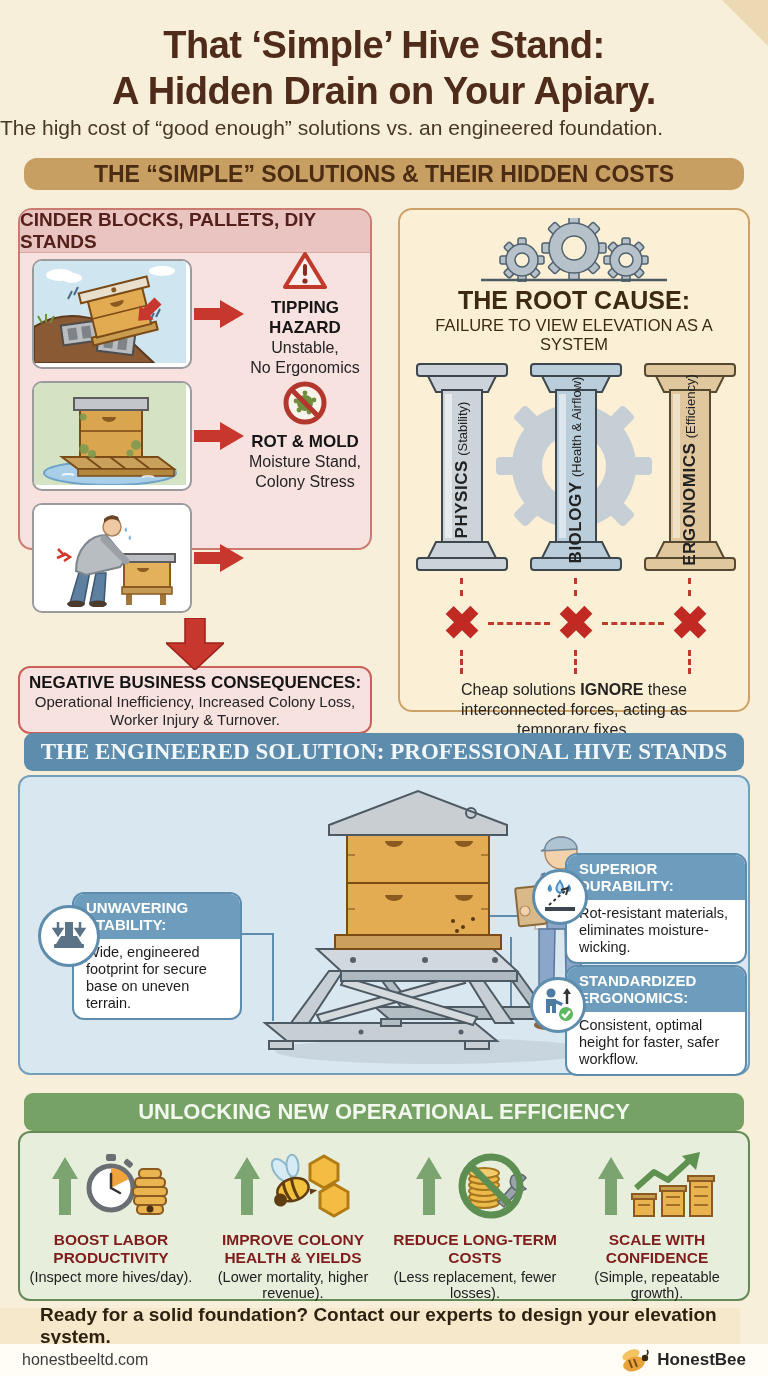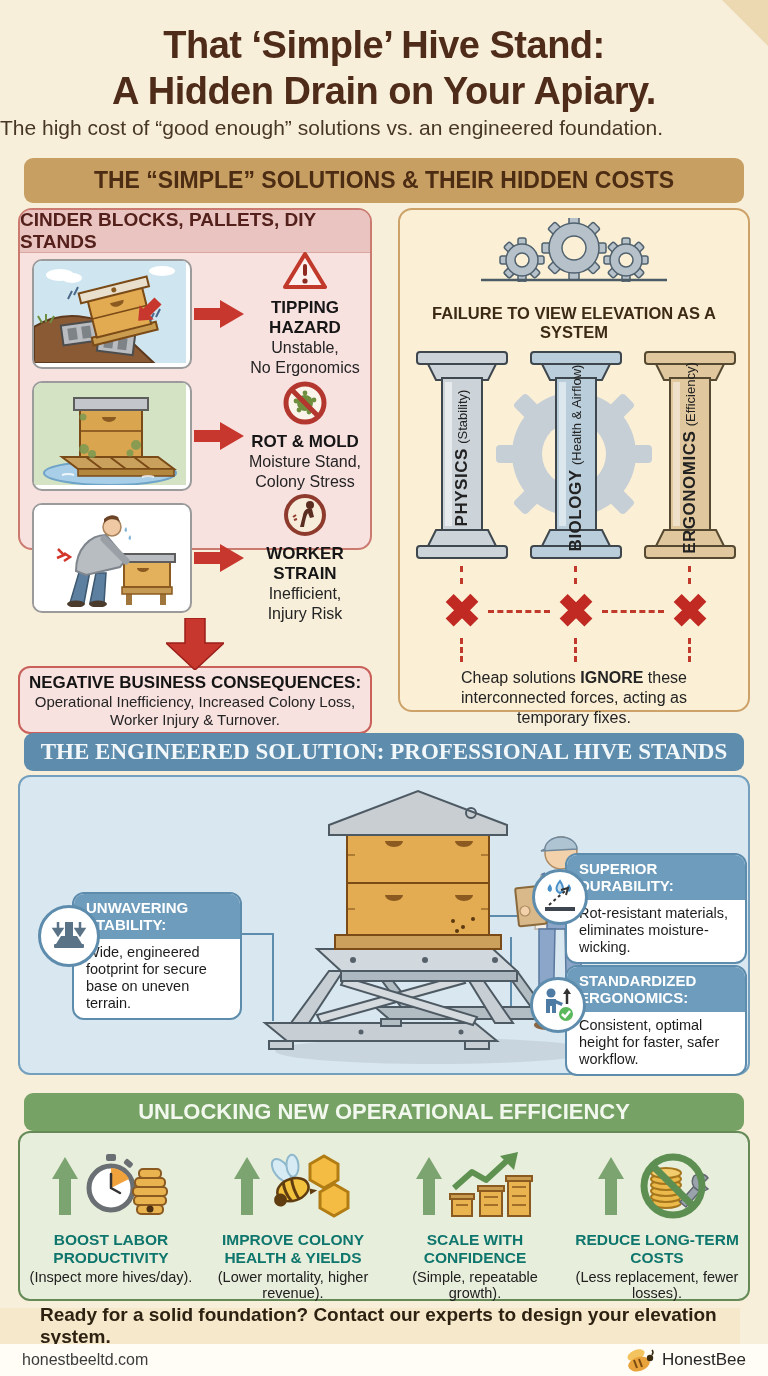--- a/index.html
+++ b/index.html
@@ -5,41 +5,41 @@
   html,body{margin:0;padding:0;}
   body{width:768px;height:1376px;position:relative;background:#f8efdb;
        font-family:"Liberation Sans",sans-serif;overflow:hidden;}
   .abs{position:absolute;}
   
   #corner-fold{top:0;right:0;width:0;height:0;border-top:46px solid #ecd9b2;border-left:46px solid transparent;}
   #title{top:22px;left:0;right:0;text-align:center;font-size:38px;font-weight:700;color:#4f2c1a;line-height:1.22;letter-spacing:-.5px;}
   #subtitle{top:116px;left:0;right:0;text-align:left;font-size:21px;color:#473725;}
   
   .band{position:absolute;left:24px;width:720px;border-radius:9px;display:flex;align-items:center;justify-content:center;font-weight:700;}
-  #band-simple{top:158px;height:45px;background:#c79f63;color:#4c2c12;font-size:23px;}
+  #band-simple{top:158px;height:32px;background:#c79f63;color:#4c2c12;font-size:23px;border-radius:13px;}
   #band-eng{top:733px;height:38px;background:#5d8cad;color:#f2f7fa;font-size:23px;font-family:Liberation Serif, serif;}
   #band-eff{top:1093px;height:38px;background:#76a365;color:#f3f8ef;font-size:22px;}
   
   #pink-panel{left:18px;top:208px;width:354px;height:342px;background:#f8e2e0;border:2px solid #cb7a70;border-radius:14px;box-sizing:border-box;}
   .pink-head{height:42px;background:#eac4c1;border-radius:11px 11px 0 0;display:flex;align-items:center;justify-content:center;font-size:19px;font-weight:700;color:#54201b;border-bottom:1px solid #d9a8a3;}
   .hrow{display:flex;align-items:center;height:122px;padding:0 6px 0 12px;}
   .scene{width:156px;height:106px;background:#fff;border:2px solid #9b9b9b;border-radius:10px;overflow:hidden;flex:none;}
   .scene svg{display:block;}
   .rarrow{margin:0 2px;flex:none;}
   .htext{flex:1;text-align:center;color:#161616;}
   .hlabel{font-size:17px;font-weight:700;margin-top:3px;}
   .hsub{font-size:16px;line-height:1.22;color:#242424;}
   #down-arrow{left:166px;top:618px;z-index:2;}
   #neg-box{left:18px;top:666px;width:354px;height:68px;background:#f8e2e0;border:2px solid #c96059;border-radius:12px;box-sizing:border-box;text-align:center;padding-top:5px;}
   #neg-title{font-size:17px;font-weight:700;color:#141414;}
   .neg-line{font-size:15px;color:#242424;line-height:1.2;}
   
   #tan-panel{left:398px;top:208px;width:352px;height:504px;background:#fbf0d6;border:2px solid #cda269;border-radius:14px;box-sizing:border-box;text-align:center;}
   #root-title{font-size:25px;font-weight:700;color:#3d2a15;}
-  #root-sub{font-size:16.5px;font-weight:700;color:#3d2a15;margin-top:18px;}
+  #root-sub{font-size:16.5px;font-weight:400;color:#3d2a15;margin-top:1px;}
   #pillar-zone{position:relative;height:216px;margin-top:8px;}
   #gear-behind{position:absolute;left:50%;top:48%;transform:translate(-50%,-50%);z-index:0;}
   .pillar{position:absolute;top:0;width:96px;height:216px;z-index:1;}
   .pillar svg{position:absolute;left:0;top:0;}
   .ptext{position:absolute;left:0;top:0;right:0;bottom:0;display:flex;align-items:center;justify-content:center;}
   .prot{transform:rotate(-90deg);white-space:nowrap;text-align:center;color:#222;}
   .pname{font-size:17px;font-weight:700;letter-spacing:.5px;}
   .psub{font-size:13px;}
   #cross-zone{position:relative;height:102px;}
   .dashv{position:absolute;width:0;border-left:3px dashed #c0392b;}
@@ -57,27 +57,27 @@
   #co-dur{left:545px;top:76px;width:182px;}
   #co-erg{left:545px;top:188px;width:182px;}
   .icircle{position:absolute;background:#fff;border:3px solid #5d8cad;border-radius:50%;display:flex;align-items:center;justify-content:center;box-sizing:border-box;z-index:3;}
   #ic-stab{left:18px;top:128px;width:62px;height:62px;}
   #ic-dur{left:512px;top:92px;width:56px;height:56px;}
   #ic-erg{left:510px;top:200px;width:56px;height:56px;}
   
   #green-panel{left:18px;top:1131px;width:732px;height:170px;background:#e7eedb;border:2px solid #658a58;border-radius:12px;box-sizing:border-box;display:flex;padding-top:8px;}
   .benefit{width:25%;text-align:center;}
   .bart{height:90px;display:flex;align-items:center;justify-content:center;gap:6px;}
-  .btitle{font-size:15.5px;font-weight:700;color:#0f766e;line-height:1.15;padding:0 6px;}
+  .btitle{font-size:15.5px;font-weight:700;color:#7f1d1d;line-height:1.15;padding:0 6px;}
   .bsub{font-size:14.5px;color:#202020;line-height:1.15;margin-top:2px;padding:0 4px;}
   
   #cta{left:0;top:1308px;width:700px;height:36px;background:#f6e8ca;display:flex;align-items:center;justify-content:center;font-size:19px;font-weight:700;color:#2d2212;padding-left:40px;}
   #footer{left:0;top:1344px;width:768px;height:32px;background:#fffdf6;display:flex;align-items:center;justify-content:space-between;padding:0 22px;box-sizing:border-box;}
   #site{font-size:16px;color:#3c3c3c;}
-  #brand{display:flex;align-items:center;gap:6px;font-size:17px;font-weight:400;color:#262626;}
+  #brand{display:flex;align-items:center;gap:6px;font-size:17px;font-weight:700;color:#262626;}
 </style>
 </head>
 <body>
 
 <div class="abs" id="corner-fold"></div>
 <div class="abs" id="title">
   <div>That ‘Simple’ Hive Stand:</div>
   <div>A Hidden Drain on Your Apiary.</div>
 </div>
 <div class="abs" id="subtitle">The high cost of “good enough” solutions vs. an engineered foundation.</div>
@@ -210,35 +210,20 @@
           </g>
         <g fill="#7fb3d6">
             <path d="M92 22 q2 4 0 5 q-3 -1 0 -5z"></path>
             <path d="M96 30 q2 4 0 5 q-3 -1 0 -5z"></path>
           </g>
       </svg>
     </div>
     <svg class="rarrow" width="50" height="30" viewBox="0 0 50 30">
         <polygon points="0,9 26,9 26,1 50,15 26,29 26,21 0,21" fill="#c8372d"></polygon>
       </svg>
-    <div class="htext">
-      <svg width="44" height="44" viewBox="0 0 44 44">
-        <circle cx="22" cy="22" r="19" fill="#f7ecd9" stroke="#8e3b2e" stroke-width="4"></circle>
-        <g fill="#5b2d20">
-            <circle cx="27" cy="12" r="4"></circle>
-            <path d="M17 34 L20 22 C21 17 25 14 29 16 L31 24 L27 25 L25 20 C23 23 22 28 21 34 Z"></path>
-          </g>
-        <g stroke="#8e3b2e" stroke-width="2" fill="none">
-            <path d="M13 22 l-3 2 M14 26 l-3 1"></path>
-          </g>
-      </svg>
-      <div class="hlabel">WORKER STRAIN</div>
-      <div class="hsub">Inefficient,</div>
-      <div class="hsub">Injury Risk</div>
-    </div>
   </div>
 </div>
 
 <svg class="abs" id="down-arrow" width="58" height="52" viewBox="0 0 58 52">
     <polygon points="19,0 39,0 39,25 58,25 29,52 0,25 19,25" fill="#c8372d" stroke="#9c1f1a" stroke-width="1.5"></polygon>
   </svg>
 
 <div class="abs" id="neg-box">
   <div id="neg-title">NEGATIVE BUSINESS CONSEQUENCES:</div>
   <div class="neg-line">Operational Inefficiency, Increased Colony Loss,</div>
@@ -286,20 +271,21 @@
             <rect x="-4" y="-22" width="8" height="8" rx="2" transform="rotate(225)"></rect>
             <rect x="-4" y="-22" width="8" height="8" rx="2" transform="rotate(270)"></rect>
             <rect x="-4" y="-22" width="8" height="8" rx="2" transform="rotate(315)"></rect>
           </g>
         <circle r="16"></circle>
           <circle r="7" fill="#fbf0d6"></circle>
       </g>
     </g>
     <line x1="12" y1="62" x2="198" y2="62" stroke="#4c5b66" stroke-width="2.5"></line>
   </svg>
+  <div id="root-title">THE ROOT CAUSE:</div>
   <div id="root-sub">FAILURE TO VIEW ELEVATION AS A SYSTEM</div>
 
   <div id="pillar-zone">
     <svg id="gear-behind" width="170" height="170" viewBox="0 0 170 170">
       <g fill="#c7cfd6" transform="translate(85,85)">
         <g>
             <rect x="-9" y="-78" width="18" height="20" rx="4"></rect>
             <rect x="-9" y="-78" width="18" height="20" rx="4" transform="rotate(45)"></rect>
             <rect x="-9" y="-78" width="18" height="20" rx="4" transform="rotate(90)"></rect>
             <rect x="-9" y="-78" width="18" height="20" rx="4" transform="rotate(135)"></rect>
@@ -553,63 +539,63 @@
     <div class="btitle">IMPROVE COLONY HEALTH &amp; YIELDS</div>
     <div class="bsub">(Lower mortality, higher revenue).</div>
   </div>
 
   <div class="benefit">
     <div class="bart">
       <svg width="26" height="58" viewBox="0 0 26 58">
           <polygon points="13,0 26,22 19,22 19,58 7,58 7,22 0,22" fill="#7ca470"></polygon>
         </svg>
       <svg width="86" height="68" viewBox="0 0 86 68">
+        <g fill="#ecba4b" stroke="#a5761c" stroke-width="2">
+            <ellipse cx="36" cy="51" rx="15" ry="5"></ellipse>
+            <ellipse cx="36" cy="45" rx="15" ry="5"></ellipse>
+            <ellipse cx="36" cy="39" rx="15" ry="5"></ellipse>
+            <ellipse cx="36" cy="33" rx="15" ry="5"></ellipse>
+            <ellipse cx="36" cy="27" rx="15" ry="5"></ellipse>
+            <ellipse cx="36" cy="21" rx="15" ry="5" fill="#f3cc6d"></ellipse>
+          </g>
+        <g fill="#9aa3ab" stroke="#5f666d" stroke-width="1.5">
+          <path d="M50 50 L66 32 L72 37 L56 55 Z"></path>
+          <path d="M64 24 a10 10 0 0 1 14 2 l-6 6 l6 5 a10 10 0 0 1 -14 -2 a10 10 0 0 1 0 -11 z"></path>
+        </g>
+        <circle cx="43" cy="34" r="29" fill="none" stroke="#5d8f52" stroke-width="7"></circle>
+        <line x1="22" y1="13" x2="64" y2="55" stroke="#5d8f52" stroke-width="7"></line>
+      </svg>
+    </div>
+    <div class="btitle">REDUCE LONG-TERM COSTS</div>
+    <div class="bsub">(Less replacement, fewer losses).</div>
+  </div>
+
+  <div class="benefit">
+    <div class="bart">
+      <svg width="26" height="58" viewBox="0 0 26 58">
+          <polygon points="13,0 26,22 19,22 19,58 7,58 7,22 0,22" fill="#7ca470"></polygon>
+        </svg>
+      <svg width="86" height="68" viewBox="0 0 86 68">
         <g fill="#e9b34f" stroke="#8a5a20" stroke-width="2">
           <rect x="4" y="46" width="20" height="18"></rect>
             <rect x="2" y="42" width="24" height="5" fill="#c99c4f"></rect>
           <rect x="32" y="38" width="22" height="26"></rect>
             <rect x="30" y="34" width="26" height="5" fill="#c99c4f"></rect>
           <rect x="60" y="28" width="22" height="36"></rect>
             <rect x="58" y="24" width="26" height="5" fill="#c99c4f"></rect>
         </g>
         <g stroke="#8a5a20" stroke-width="1.5">
             <path d="M8 53 h12 M36 45 h14 M36 53 h14 M64 35 h14 M64 44 h14 M64 53 h14"></path>
           </g>
         <polyline points="6,36 24,20 38,28 62,6" fill="none" stroke="#5f9150" stroke-width="6" stroke-linejoin="round"></polyline>
         <polygon points="52,4 70,0 66,18" fill="#5f9150"></polygon>
       </svg>
     </div>
     <div class="btitle">SCALE WITH CONFIDENCE</div>
     <div class="bsub">(Simple, repeatable growth).</div>
-  </div>
-
-  <div class="benefit">
-    <div class="bart">
-      <svg width="26" height="58" viewBox="0 0 26 58">
-          <polygon points="13,0 26,22 19,22 19,58 7,58 7,22 0,22" fill="#7ca470"></polygon>
-        </svg>
-      <svg width="86" height="68" viewBox="0 0 86 68">
-        <g fill="#ecba4b" stroke="#a5761c" stroke-width="2">
-            <ellipse cx="36" cy="51" rx="15" ry="5"></ellipse>
-            <ellipse cx="36" cy="45" rx="15" ry="5"></ellipse>
-            <ellipse cx="36" cy="39" rx="15" ry="5"></ellipse>
-            <ellipse cx="36" cy="33" rx="15" ry="5"></ellipse>
-            <ellipse cx="36" cy="27" rx="15" ry="5"></ellipse>
-            <ellipse cx="36" cy="21" rx="15" ry="5" fill="#f3cc6d"></ellipse>
-          </g>
-        <g fill="#9aa3ab" stroke="#5f666d" stroke-width="1.5">
-          <path d="M50 50 L66 32 L72 37 L56 55 Z"></path>
-          <path d="M64 24 a10 10 0 0 1 14 2 l-6 6 l6 5 a10 10 0 0 1 -14 -2 a10 10 0 0 1 0 -11 z"></path>
-        </g>
-        <circle cx="43" cy="34" r="29" fill="none" stroke="#5d8f52" stroke-width="7"></circle>
-        <line x1="22" y1="13" x2="64" y2="55" stroke="#5d8f52" stroke-width="7"></line>
-      </svg>
-    </div>
-    <div class="btitle">REDUCE LONG-TERM COSTS</div>
-    <div class="bsub">(Less replacement, fewer losses).</div>
   </div>
 </div>
 
 <div class="abs" id="cta">Ready for a solid foundation? Contact our experts to design your elevation system.</div>
 <div class="abs" id="footer">
   <span id="site">honestbeeltd.com</span>
   <span id="brand">
     <svg width="30" height="26" viewBox="0 0 30 26">
       <ellipse cx="10" cy="8" rx="9" ry="5" fill="#f2c35e" transform="rotate(-24 10 8)"></ellipse>
       <ellipse cx="13" cy="17" rx="11" ry="7" fill="#e8a33c" transform="rotate(-16 13 17)"></ellipse>

